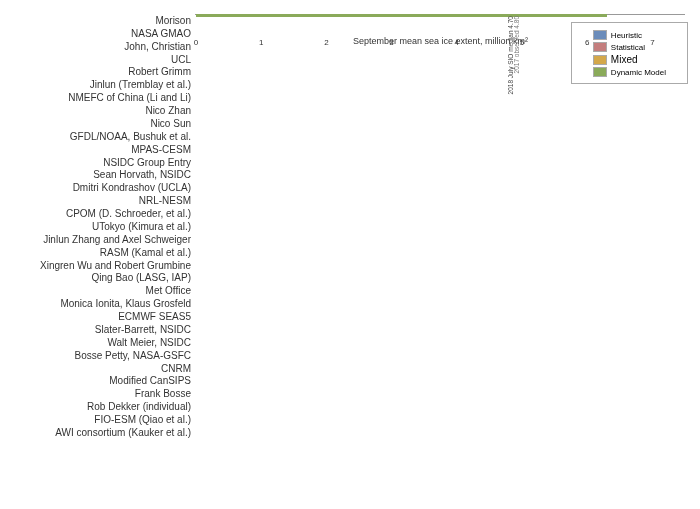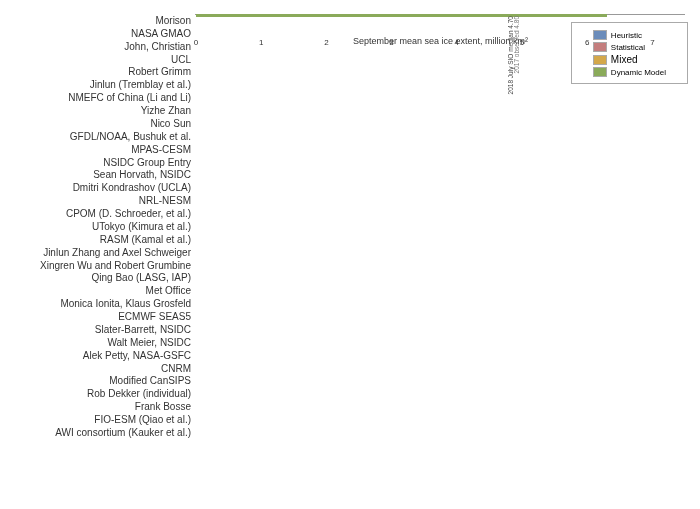--- a/index.html
+++ b/index.html
@@ -148,44 +148,44 @@
   <div style="display:flex; width:100%; height:calc(100% - 24px); position:relative;">
 
     <div class="y-axis-labels" id="y-labels">
         <div class="y-label">Morison</div>
         <div class="y-label">NASA GMAO</div>
         <div class="y-label">John, Christian</div>
         <div class="y-label">UCL</div>
         <div class="y-label">Robert Grimm</div>
         <div class="y-label">Jinlun (Tremblay et al.)</div>
         <div class="y-label">NMEFC of China (Li and Li)</div>
-        <div class="y-label">Yizhe Zhan</div>
+        <div class="y-label">Nico Zhan</div>
         <div class="y-label">Nico Sun</div>
         <div class="y-label">GFDL/NOAA, Bushuk et al.</div>
         <div class="y-label">MPAS-CESM</div>
         <div class="y-label">NSIDC Group Entry</div>
         <div class="y-label">Sean Horvath, NSIDC</div>
         <div class="y-label">Dmitri Kondrashov (UCLA)</div>
         <div class="y-label">NRL-NESM</div>
         <div class="y-label">CPOM (D. Schroeder, et al.)</div>
         <div class="y-label">UTokyo (Kimura et al.)</div>
+        <div class="y-label">Jinlun Zhang and Axel Schweiger</div>
         <div class="y-label">RASM (Kamal et al.)</div>
-        <div class="y-label">Jinlun Zhang and Axel Schweiger</div>
         <div class="y-label">Xingren Wu and Robert Grumbine</div>
         <div class="y-label">Qing Bao (LASG, IAP)</div>
         <div class="y-label">Met Office</div>
         <div class="y-label">Monica Ionita, Klaus Grosfeld</div>
         <div class="y-label">ECMWF SEAS5</div>
         <div class="y-label">Slater-Barrett, NSIDC</div>
         <div class="y-label">Walt Meier, NSIDC</div>
-        <div class="y-label">Alek Petty, NASA-GSFC</div>
+        <div class="y-label">Bosse Petty, NASA-GSFC</div>
         <div class="y-label">CNRM</div>
         <div class="y-label">Modified CanSIPS</div>
+        <div class="y-label">Frank Bosse</div>
         <div class="y-label">Rob Dekker (individual)</div>
-        <div class="y-label">Frank Bosse</div>
         <div class="y-label">FIO-ESM (Qiao et al.)</div>
         <div class="y-label">AWI consortium (Kauker et al.)</div>
       </div>
 
     <div style="flex:1; position:relative; margin-bottom:38px; margin-right:5px;">
       <div class="chart-plot" id="chart-plot">
 
         <div class="bars-area" id="bars-area">
             <div class="bar-row" style="height: 2.5641%;">
               <div class="bar" style="width: 57.3333%; background: rgb(196, 126, 126); height: 75%; max-height: 12px; min-height: 3px;"></div>

